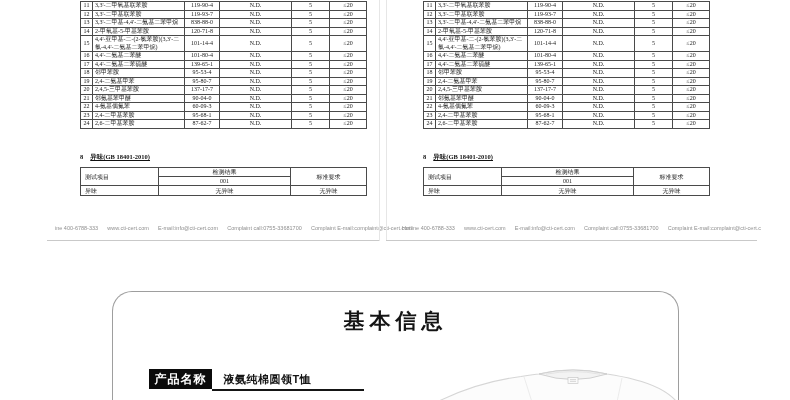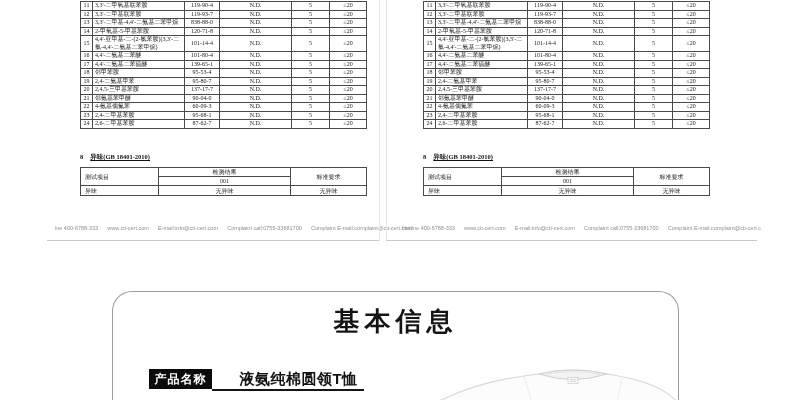--- a/index.html
+++ b/index.html
@@ -53,35 +53,35 @@
   .h-edge.h1{left:47px;width:332px;}
   .h-edge.h2{left:386px;width:371px;}
   
   .info-card{
     position:absolute;left:112px;top:291px;width:565px;height:110px;
     background:#ffffff;border:1.4px solid #9e9e9e;border-bottom:none;
     border-radius:20px 20px 0 0;overflow:hidden;
   }
   .card-title{
     margin:0;padding-top:12px;text-align:center;
-    font-size:26px;line-height:34px;font-weight:600;color:#141414;letter-spacing:5px;
+    font-size:21px;line-height:34px;font-weight:600;color:#141414;letter-spacing:5px;
   }
   .card-subtitle{
     margin:0;text-align:center;font-size:11px;line-height:12px;
     font-weight:bold;color:#101010;letter-spacing:0.2px;
   }
   .product-row{position:absolute;left:36px;top:77px;height:20px;}
   .product-label{
     display:inline-block;vertical-align:top;width:63px;height:20px;
     background:#0b0b0b;color:#ffffff;font-size:12px;line-height:20px;
     font-weight:bold;text-align:center;letter-spacing:1px;
   }
   .product-name{
-    display:inline-block;vertical-align:top;margin-left:23px;height:20px;
-    font-size:15px;line-height:20px;font-weight:bold;color:#151515;letter-spacing:0.5px;
+    display:inline-block;vertical-align:top;margin-left:7px;height:20px;
+    font-size:11px;line-height:20px;font-weight:bold;color:#151515;letter-spacing:0.5px;
   }
   .product-underline{
     position:absolute;left:99px;top:97px;width:152px;height:2px;background:#151515;
   }
   .tshirt-wrap{position:absolute;left:308px;top:49px;width:260px;height:61px;}
 </style>
 </head>
 <body>
 
 <div class="page left report">

